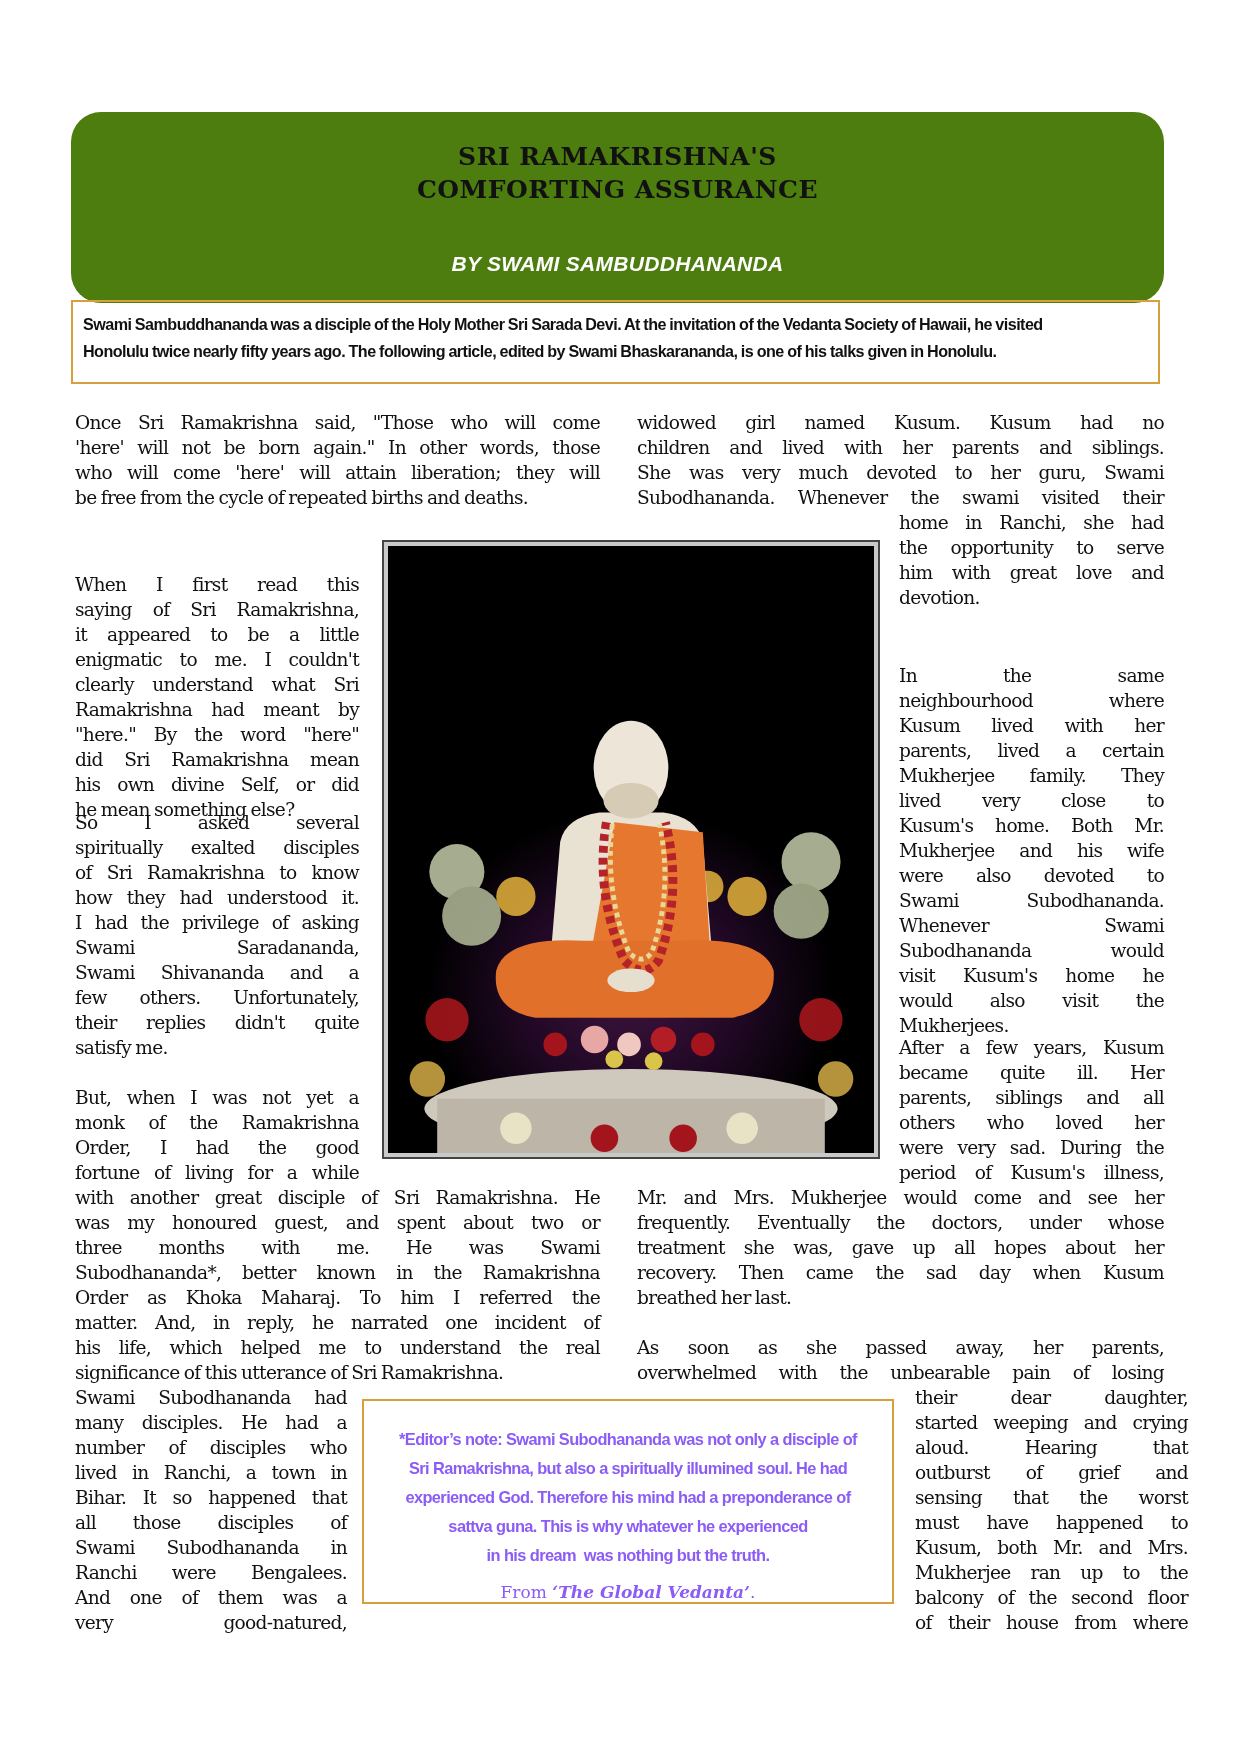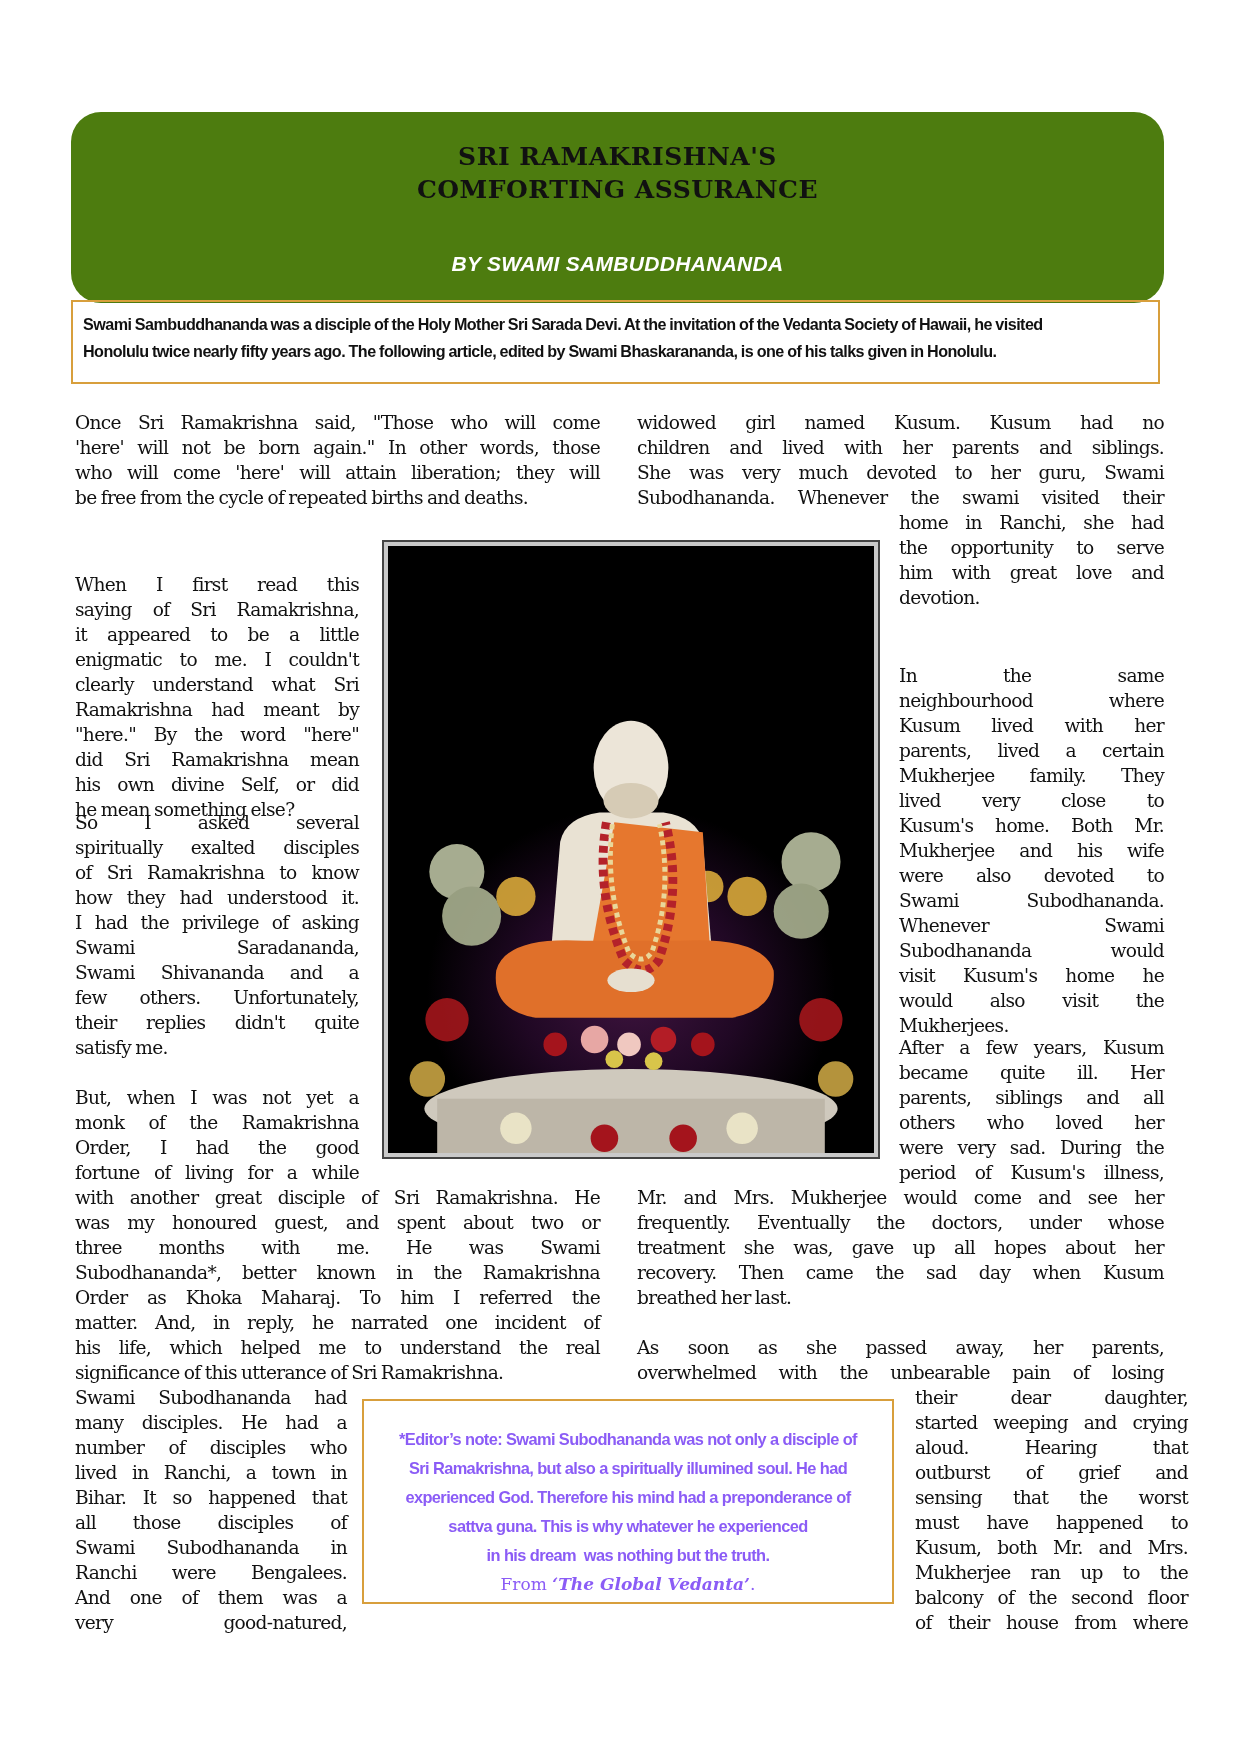--- a/index.html
+++ b/index.html
@@ -40,21 +40,21 @@
       #000;
     overflow:hidden;
   }
   .photo svg { position:absolute; left:0; top:0; width:100%; height:100%; }
   .note {
     position:absolute; left:362px; top:1399px; width:532px; height:205px;
     border:2px solid #d89f3c; box-sizing:border-box; text-align:center;
     font-family:"Liberation Sans", sans-serif; font-weight:bold; font-size:16.4px;
     line-height:29px; color:#8b5cf6; padding-top:24px; letter-spacing:-0.6px;
   }
-  .note .from { font-family:"DejaVu Serif", serif; font-weight:normal; font-size:17px; letter-spacing:0; }
+  .note .from { font-family:"DejaVu Serif", serif; font-weight:normal; font-size:17px; letter-spacing:0;margin-top:8px; }
   .note .from i { font-weight:bold; }
 </style>
 </head>
 <body>
 
 <div class="banner">
   <div class="title">
     <div>SRI RAMAKRISHNA'S</div>
     <div>COMFORTING ASSURANCE</div>
   </div>

